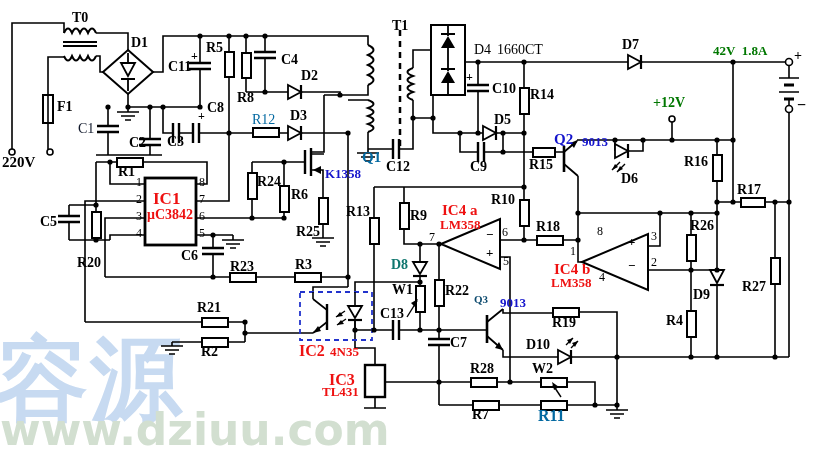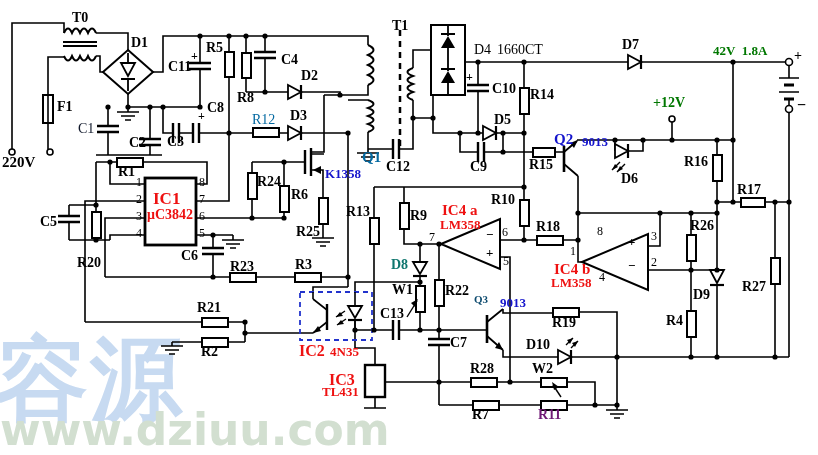--- a/index.html
+++ b/index.html
@@ -338,21 +338,21 @@
       <span class="lbl" style="left: 391px; top: 258px; font-size: 14px; font-weight: bold; color: #0f766e;">D8</span>
       <span class="lbl" style="left: 392px; top: 283px; font-size: 14px; font-weight: bold; color: rgb(0, 0, 0);">W1</span>
       <span class="lbl" style="left: 445px; top: 284px; font-size: 14px; font-weight: bold; color: rgb(0, 0, 0);">R22</span>
       <span class="lbl" style="left: 380px; top: 307px; font-size: 14px; font-weight: bold; color: rgb(0, 0, 0);">C13</span>
       <span class="lbl" style="left: 450px; top: 336px; font-size: 14px; font-weight: bold; color: rgb(0, 0, 0);">C7</span>
       <span class="lbl" style="left: 552px; top: 316px; font-size: 14px; font-weight: bold; color: rgb(0, 0, 0);">R19</span>
       <span class="lbl" style="left: 526px; top: 338px; font-size: 14px; font-weight: bold; color: rgb(0, 0, 0);">D10</span>
       <span class="lbl" style="left: 470px; top: 362px; font-size: 14px; font-weight: bold; color: rgb(0, 0, 0);">R28</span>
       <span class="lbl" style="left: 532px; top: 362px; font-size: 14px; font-weight: bold; color: rgb(0, 0, 0);">W2</span>
       <span class="lbl" style="left: 472px; top: 408px; font-size: 14px; font-weight: bold; color: rgb(0, 0, 0);">R7</span>
-      <span class="lbl" style="left: 538px; top: 408px; font-size: 14px; font-weight: bold; color: #701a75;">R11</span>
+      <span class="lbl" style="left: 538px; top: 408px; font-size: 16px; font-weight: bold; color: #0369a1;">R11</span>
       <span class="lbl" style="left: 118px; top: 165px; font-size: 14px; font-weight: bold; color: rgb(0, 0, 0);">R1</span>
       <span class="lbl" style="left: 40px; top: 215px; font-size: 14px; font-weight: bold; color: rgb(0, 0, 0);">C5</span>
       <span class="lbl" style="left: 77px; top: 256px; font-size: 14px; font-weight: bold; color: rgb(0, 0, 0);">R20</span>
       <span class="lbl" style="left: 181px; top: 249px; font-size: 14px; font-weight: bold; color: rgb(0, 0, 0);">C6</span>
       <span class="lbl" style="left: 230px; top: 260px; font-size: 14px; font-weight: bold; color: rgb(0, 0, 0);">R23</span>
       <span class="lbl" style="left: 295px; top: 258px; font-size: 14px; font-weight: bold; color: rgb(0, 0, 0);">R3</span>
       <span class="lbl" style="left: 197px; top: 301px; font-size: 14px; font-weight: bold; color: rgb(0, 0, 0);">R21</span>
       <span class="lbl" style="left: 201px; top: 345px; font-size: 14px; font-weight: bold; color: rgb(0, 0, 0);">R2</span>
       <span class="lbl" style="left: 153px; top: 190px; font-size: 17px; font-weight: bold; color: rgb(238, 17, 17);">IC1</span>
       <span class="lbl" style="left: 147px; top: 208px; font-size: 14px; font-weight: bold; color: rgb(238, 17, 17);">μC3842</span>

